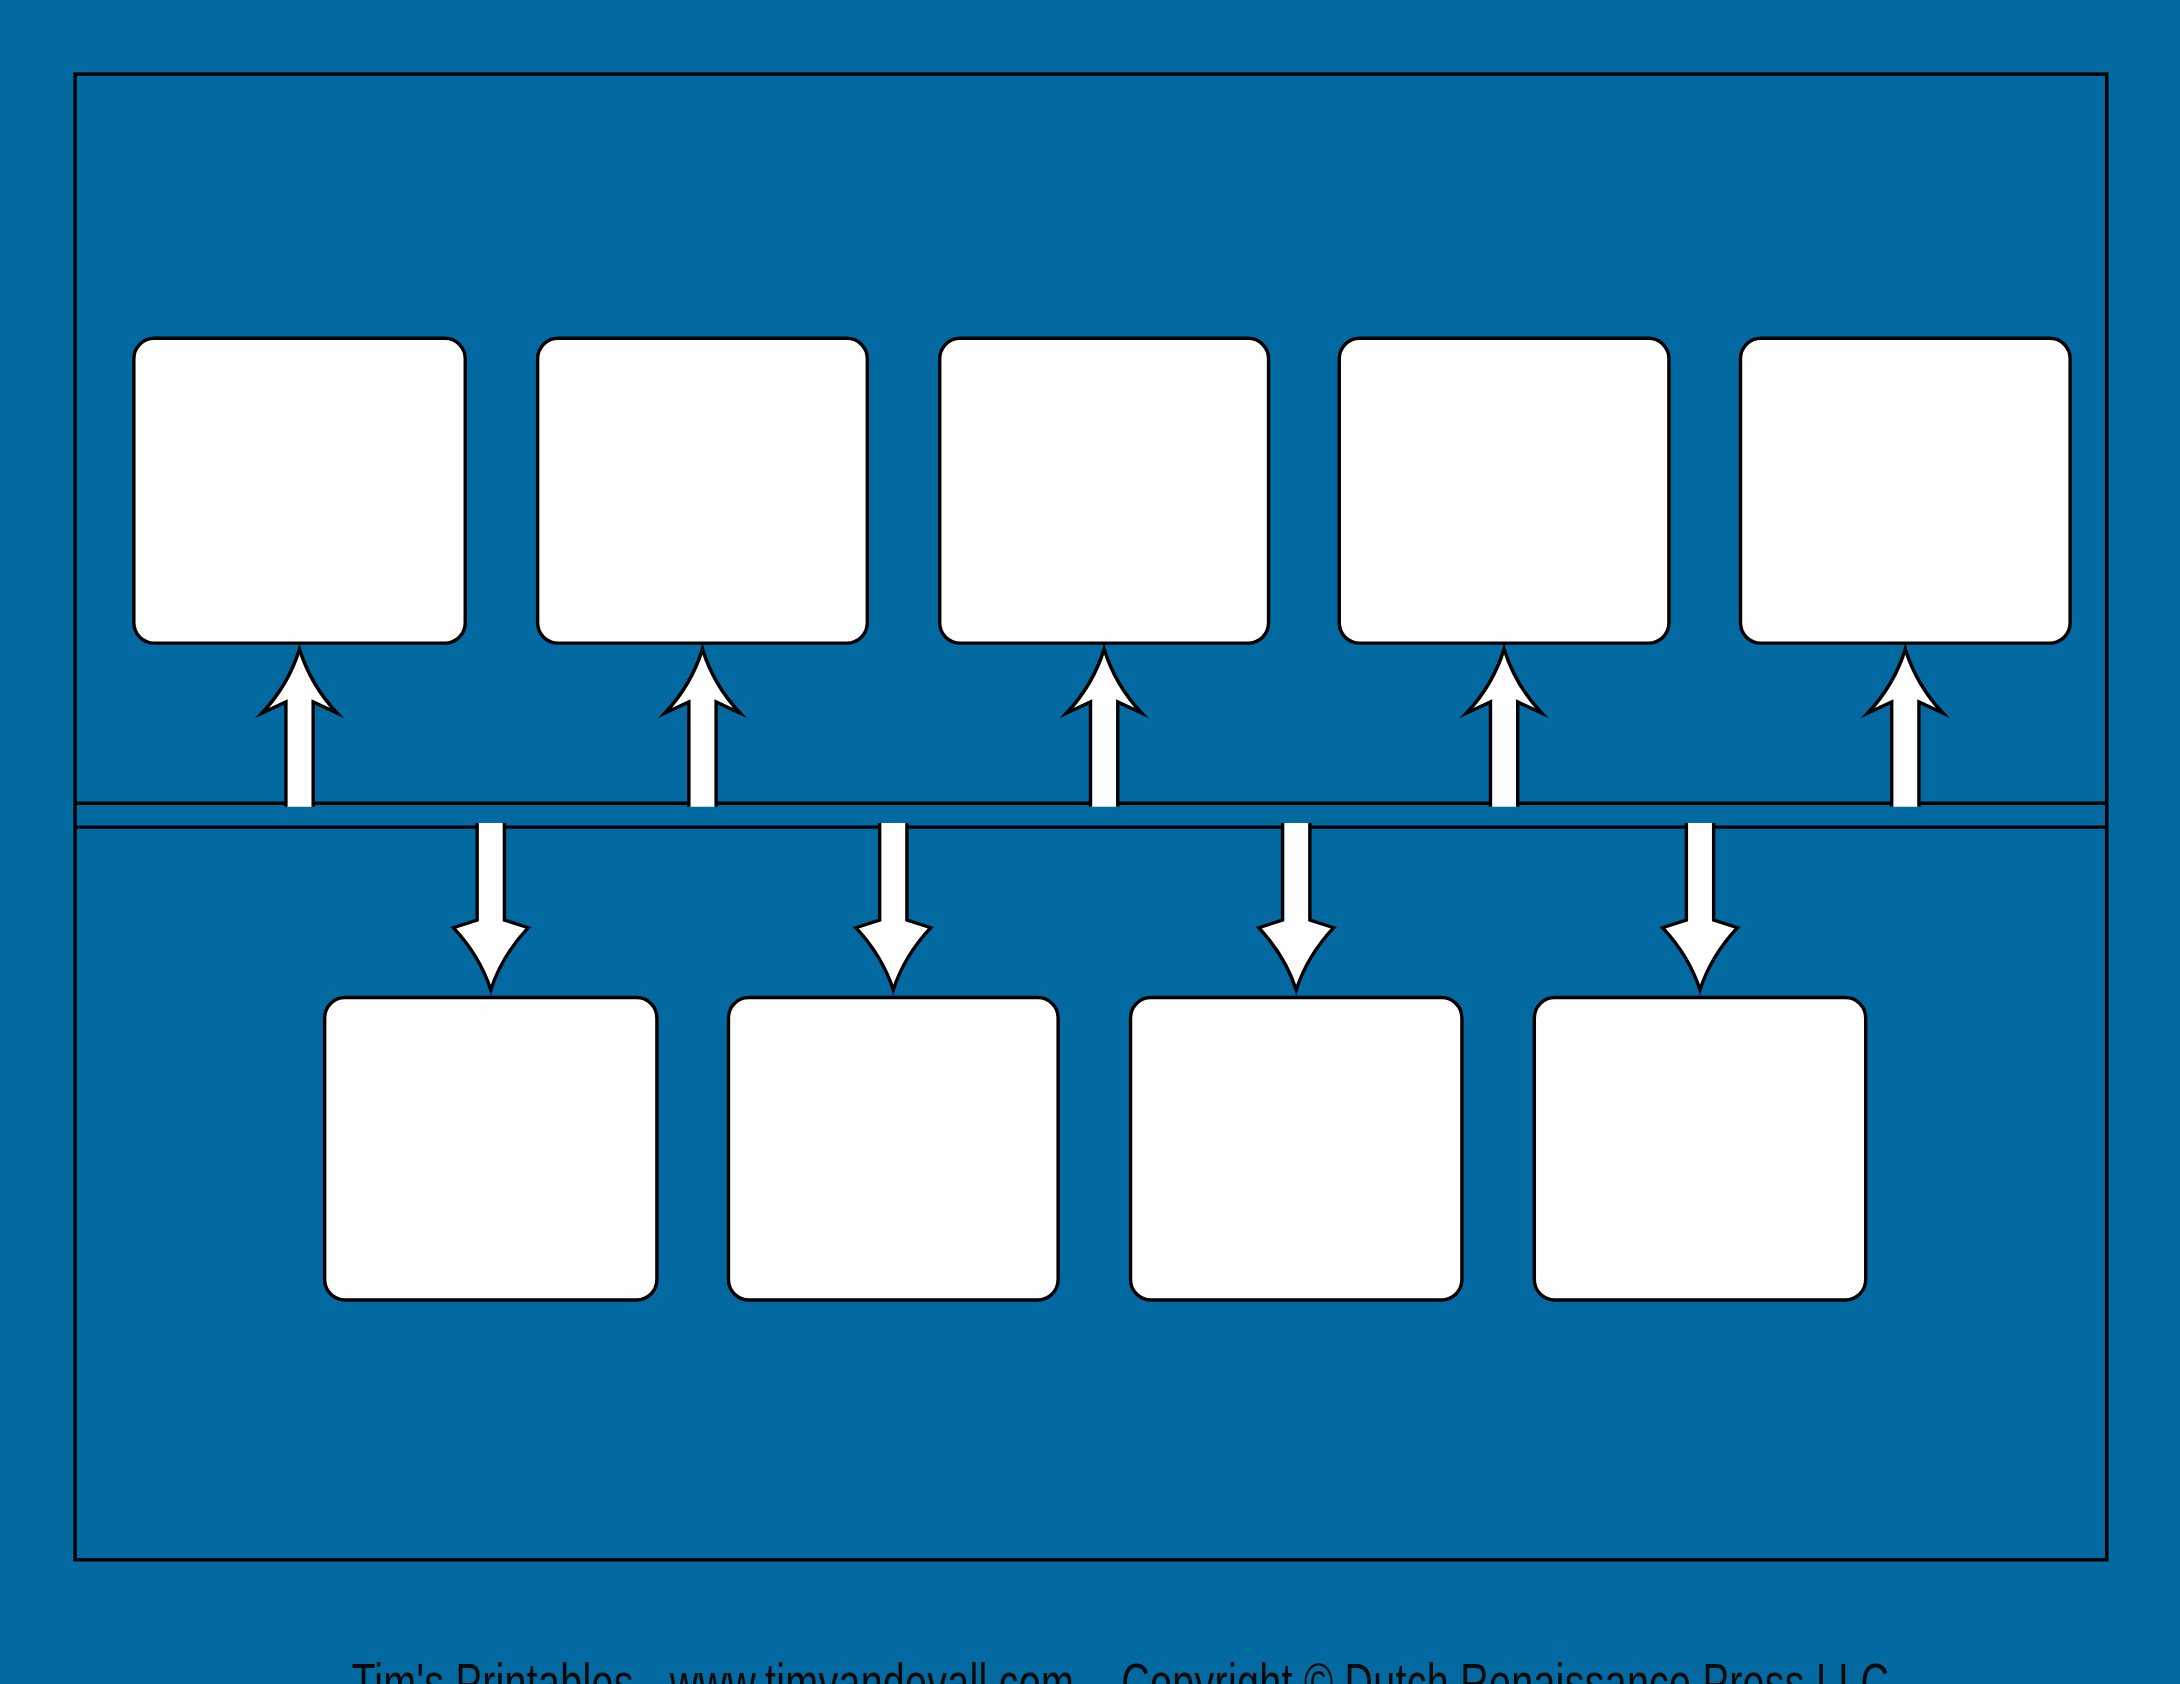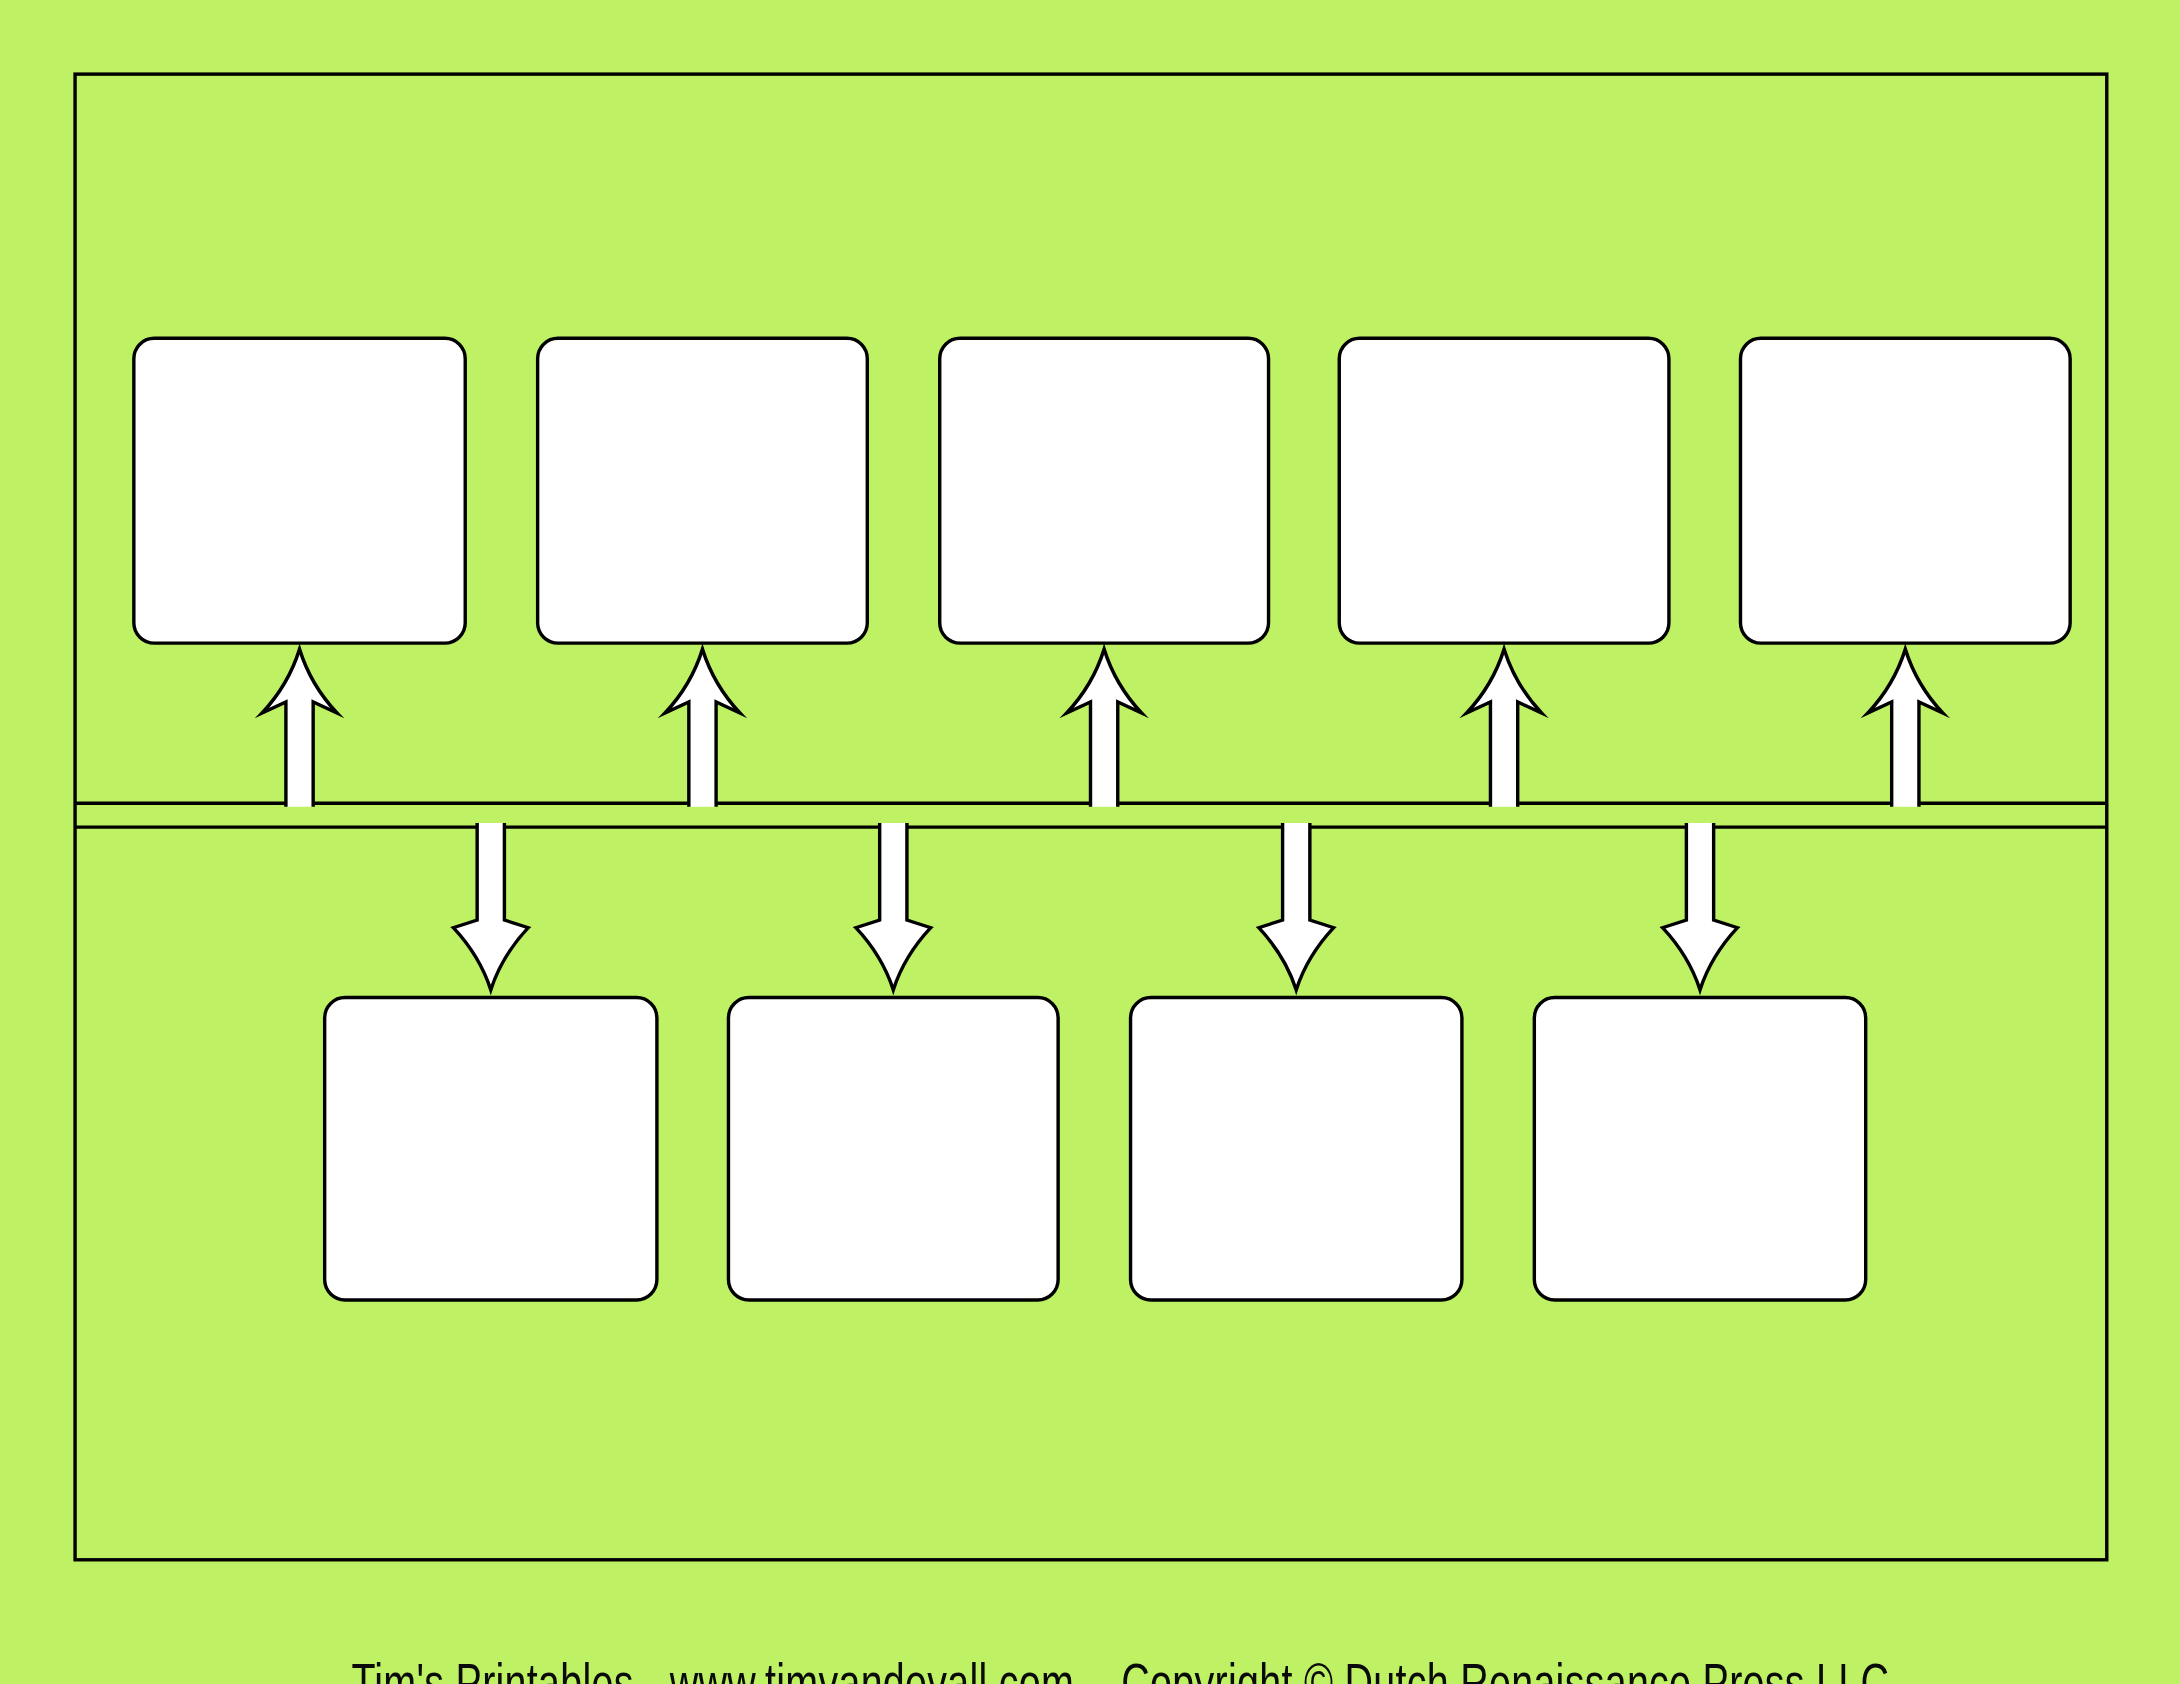--- a/index.html
+++ b/index.html
@@ -1,20 +1,20 @@
 <!DOCTYPE html>
 <html style="font-size:13.6px"><head>
 <meta charset="utf-8">
 <style>
   html, body { margin: 0; padding: 0; background: #ffffff; }
   .stage {
     position: relative;
     width: 2181px;
     height: 1685px;
-    background: #bef264;
+    background: #0369a1;
     overflow: hidden;
     font-family: "Liberation Sans", sans-serif;
   }
   .stage svg { position: absolute; left: 0; top: 0; display: block; }
   .footer {
     position: absolute;
     left: 0;
     top: 1598px;
     width: 2181px;
     text-align: center;

